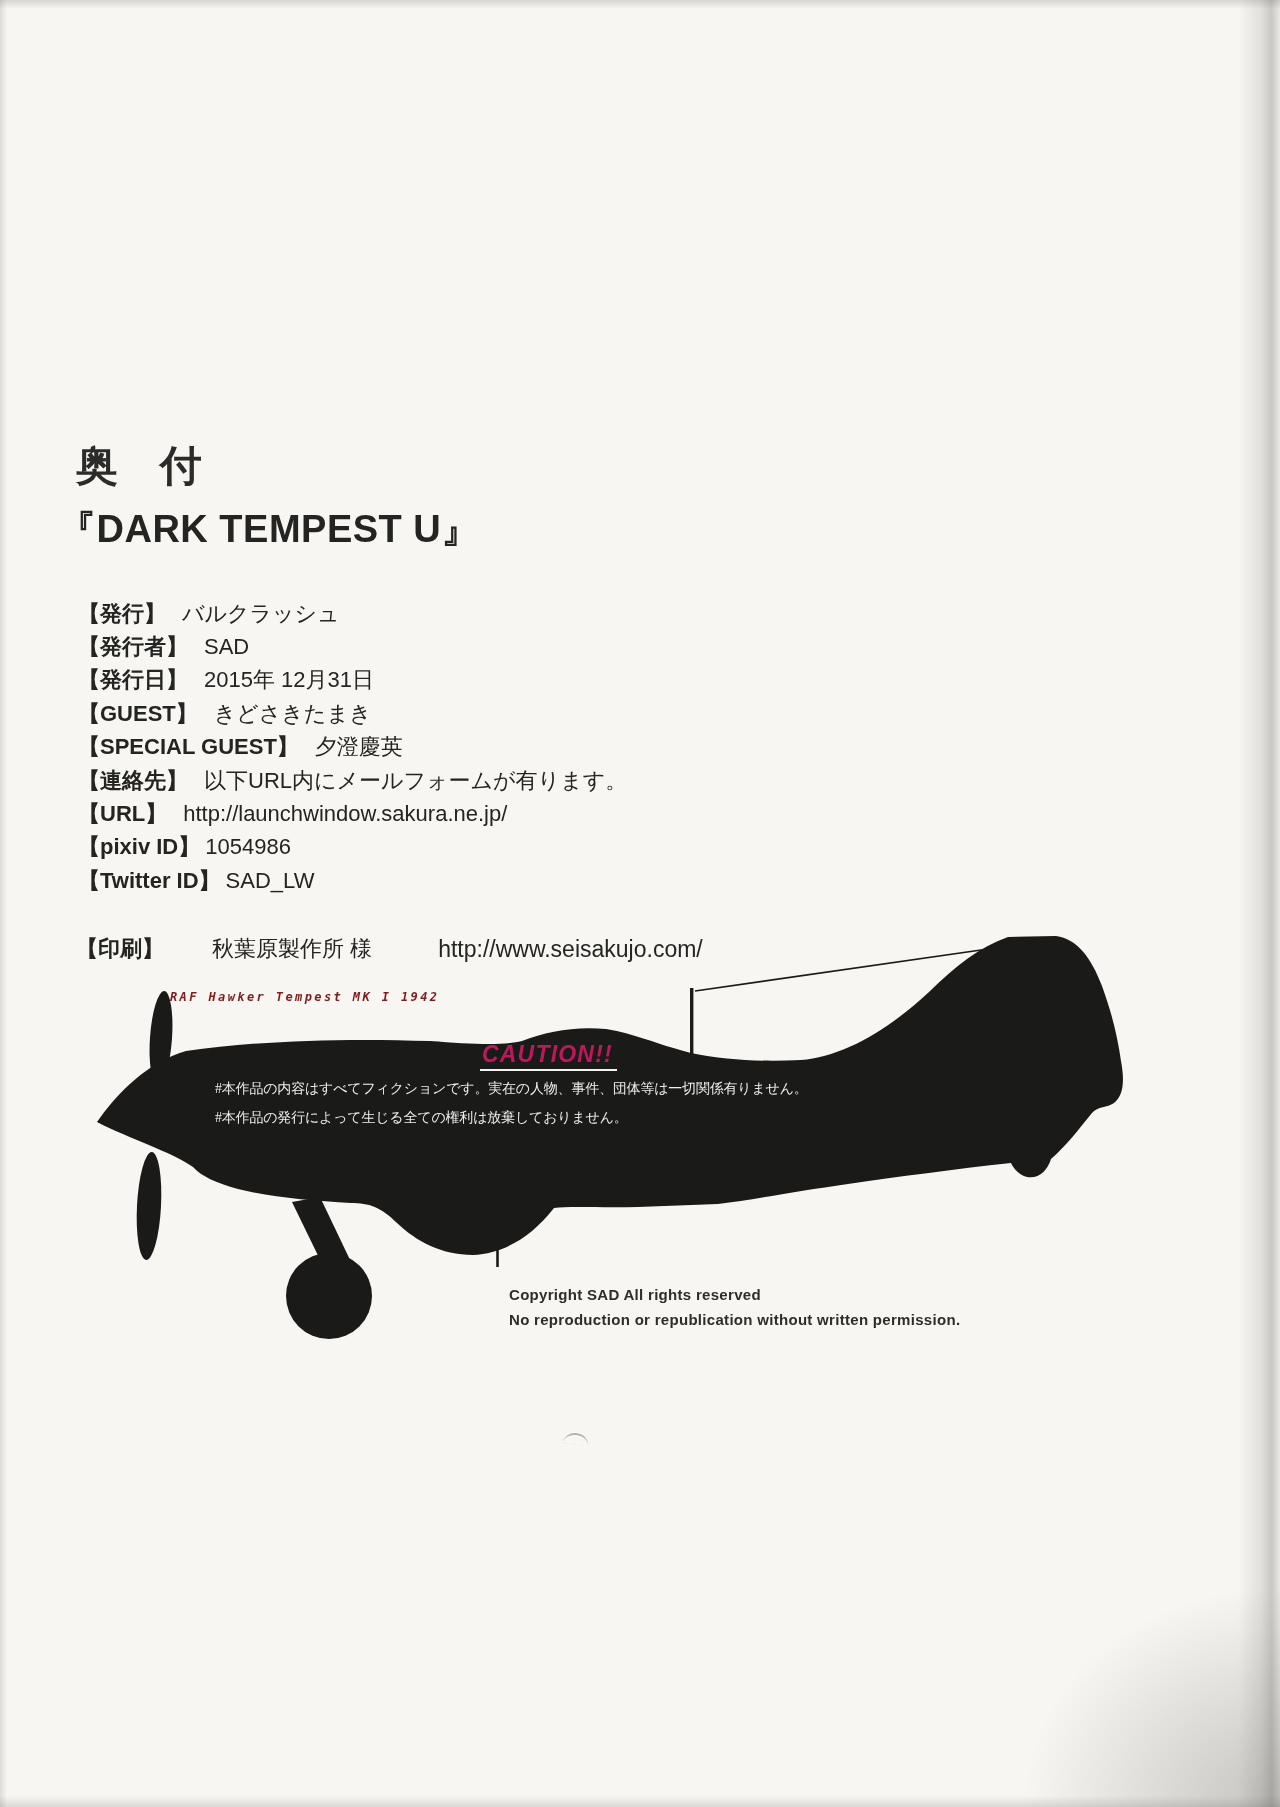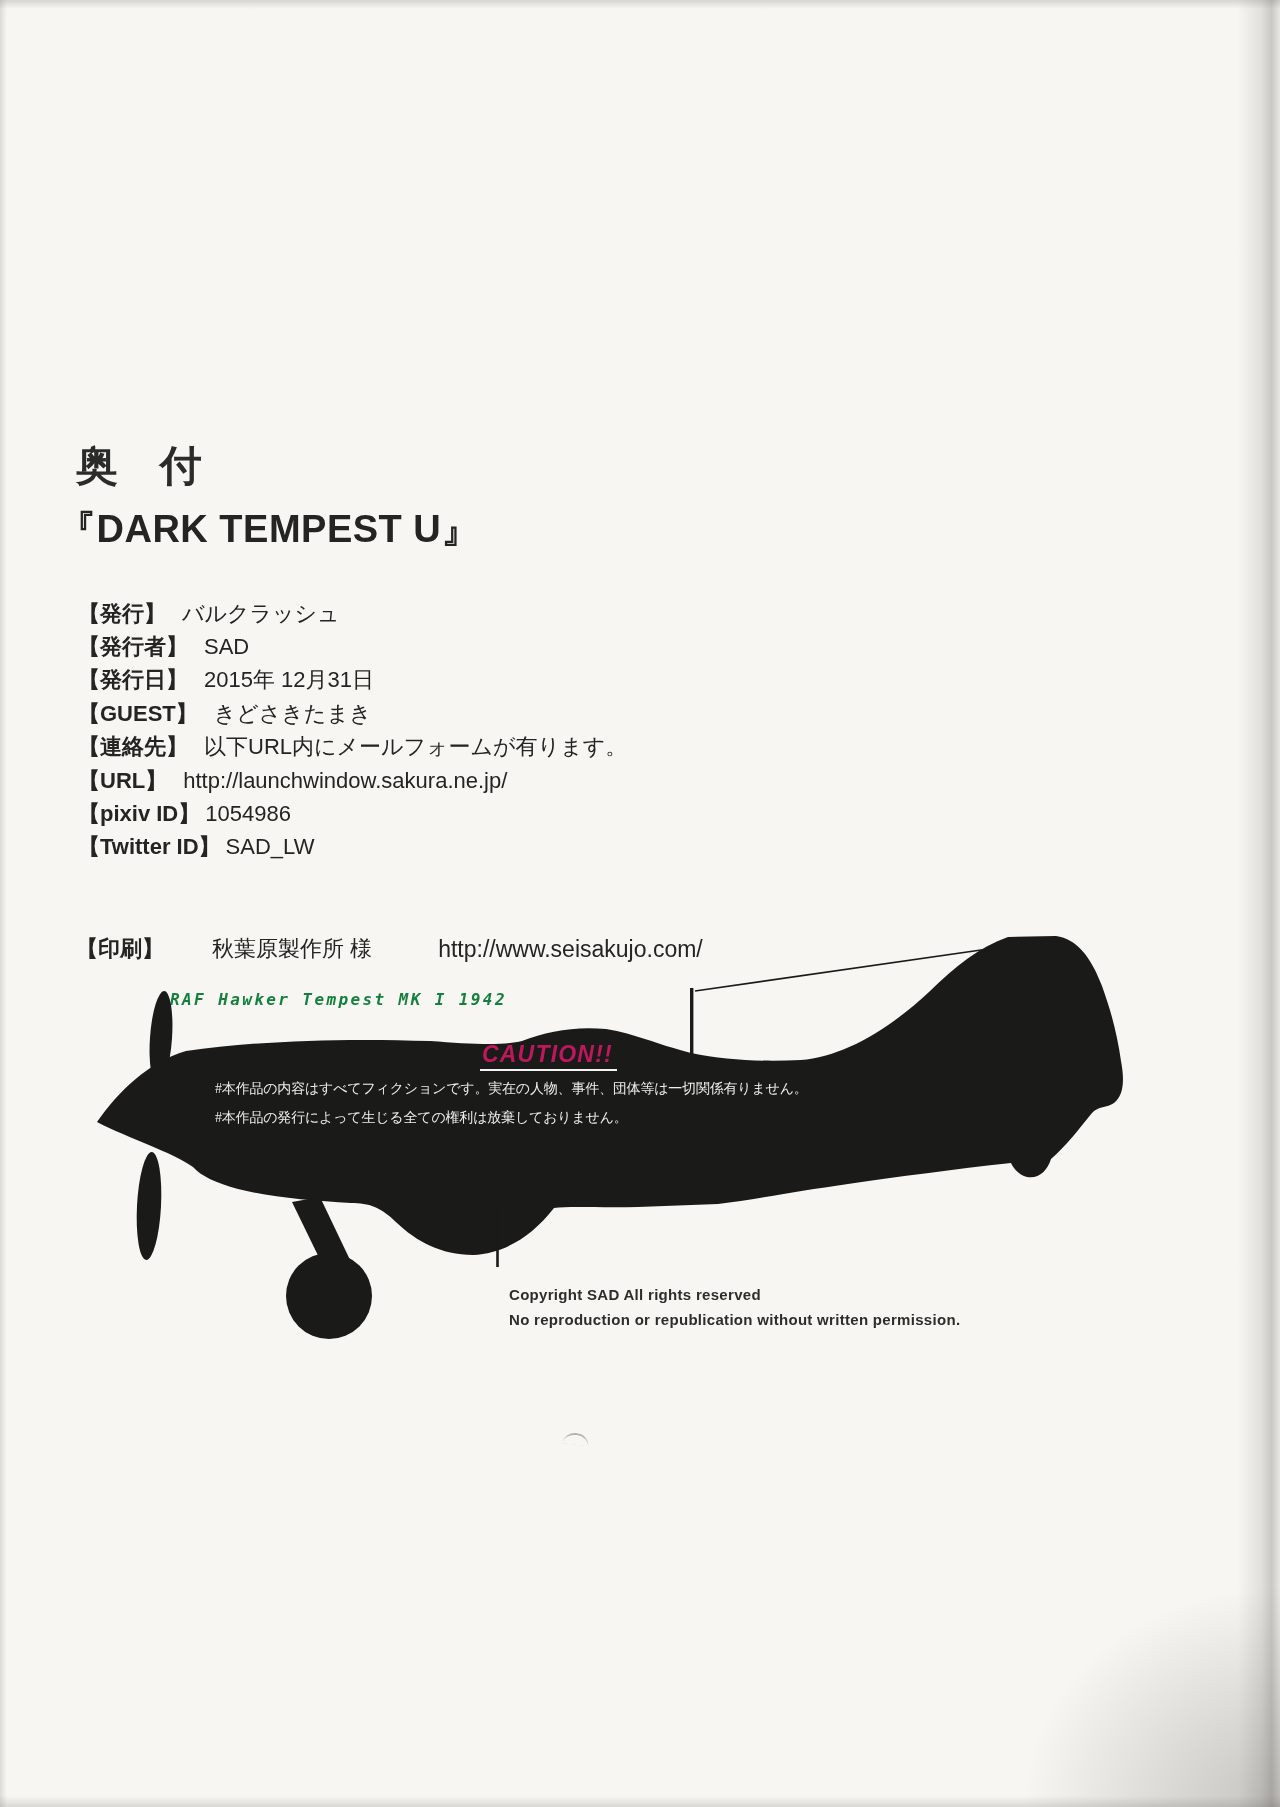--- a/index.html
+++ b/index.html
@@ -30,22 +30,22 @@
   .printer{
     position:absolute;left:76px;top:934px;font-size:22px;color:#242422;
     display:flex;align-items:center;white-space:nowrap;gap:20px;
   }
   .printer .lbl{font-weight:700;}
   .printer .p-name{margin-left:28px;}
   .printer .p-url{margin-left:46px;font-size:23px;}
   .raf{
     position:absolute;left:170px;top:990px;
     font-family:"DejaVu Sans Mono", monospace;
-    font-style:italic;font-weight:700;font-size:16px;letter-spacing:2.4px;
-    color:#15803d;white-space:nowrap;
+    font-style:italic;font-weight:700;font-size:12px;letter-spacing:2.4px;
+    color:#7f1d1d;white-space:nowrap;
   }
   
   .caution-h{
     position:absolute;left:480px;top:1041px;
     font-style:italic;font-weight:700;font-size:23px;letter-spacing:1.2px;
     color:#be185d;border-bottom:2.5px solid #f4f4f4;padding:0 4px 1px 2px;
     z-index:3;white-space:nowrap;text-align:center;
   }
   .caution-lines{
     position:absolute;left:215px;top:1074px;z-index:3;
@@ -142,20 +142,24 @@
     </div>
     <div class="info-line">
       <span class="lbl">【発行日】</span>
       <span class="val">2015年 12月31日</span>
     </div>
     <div class="info-line">
       <span class="lbl">【GUEST】</span>
       <span class="val">きどさきたまき</span>
     </div>
     <div class="info-line">
+      <span class="lbl">【SPECIAL GUEST】</span>
+      <span class="val">夕澄慶英</span>
+    </div>
+    <div class="info-line">
       <span class="lbl">【連絡先】</span>
       <span class="val">以下URL内にメールフォームが有ります。</span>
     </div>
     <div class="info-line">
       <span class="lbl">【URL】</span>
       <span class="val">http://launchwindow.sakura.ne.jp/</span>
     </div>
     <div class="info-line tight">
       <span class="lbl">【pixiv ID】</span>
       <span class="val">1054986</span>

